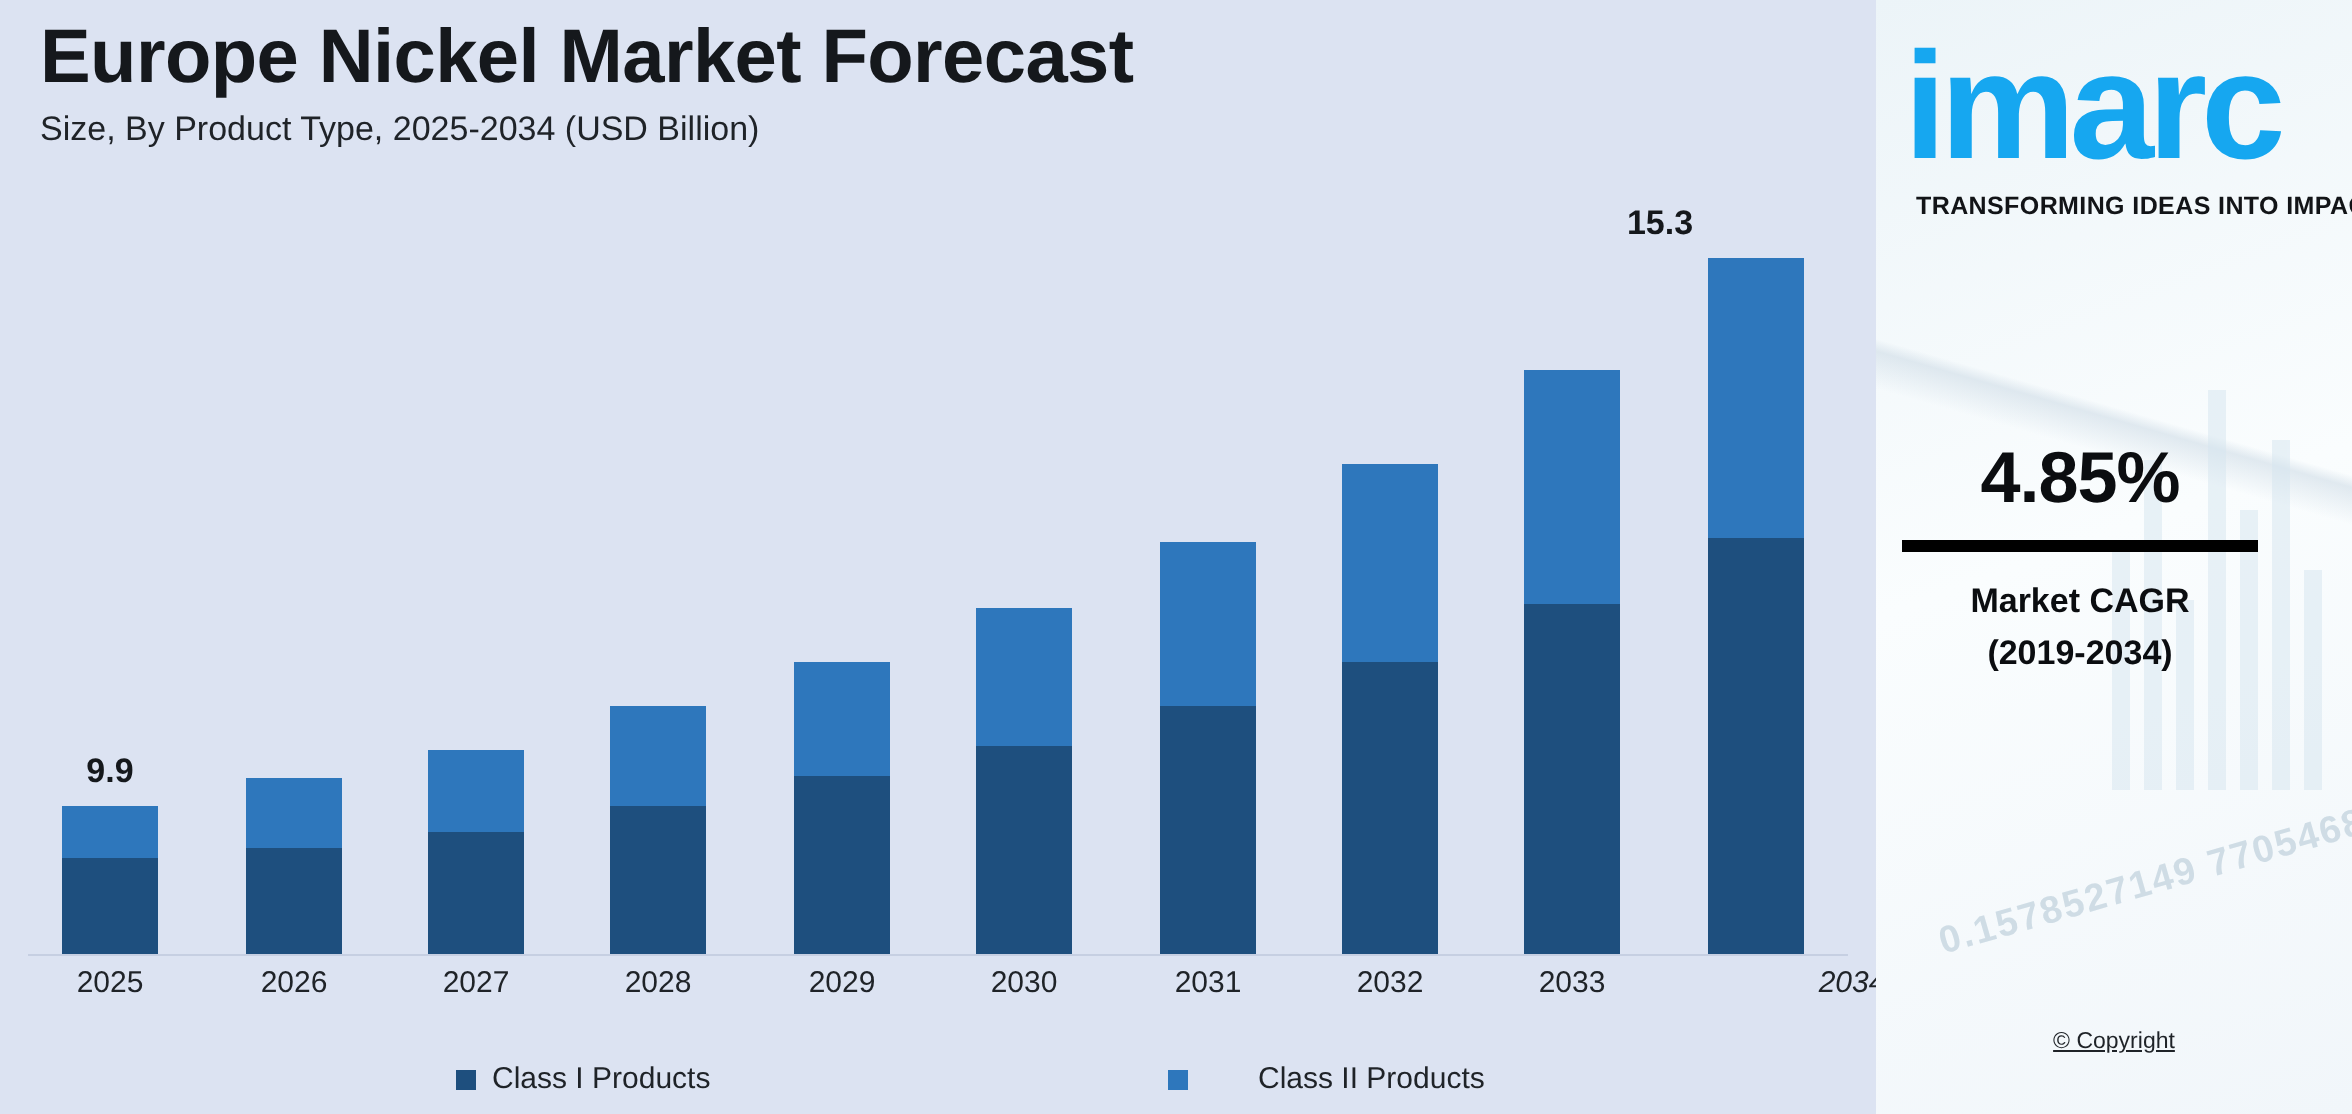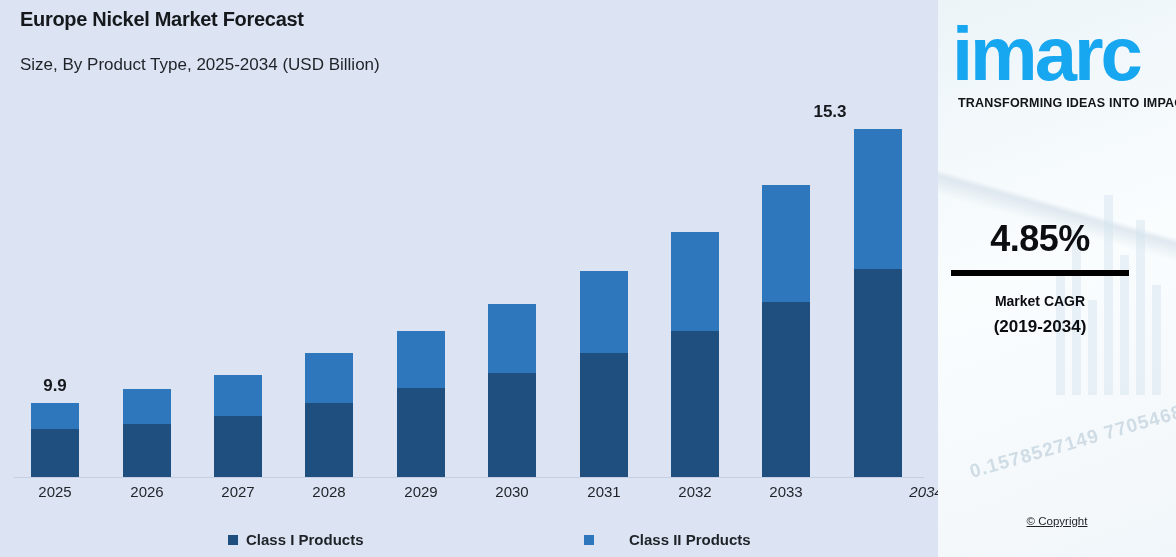--- a/index.html
+++ b/index.html
@@ -12,21 +12,21 @@
   }
 
   
   #chart-panel {
     position:absolute; left:0; top:0; width:938px; height:557px;
     background:#dce3f2;
   }
 
   #page-title {
     position:absolute; left:20px; top:8px;
-    font-size:20px; font-weight:bold; color:#15181c;
+    font-size:38px; font-weight:bold; color:#15181c;
     letter-spacing:-0.3px; white-space:nowrap;
   }
   #page-subtitle {
     position:absolute; left:20px; top:55px;
     font-size:17px; font-weight:400; color:#1f2328;
     white-space:nowrap;
   }
 
   
   #plot {
@@ -52,21 +52,21 @@
     text-align:center; font-size:17px; font-weight:bold; color:#15181c;
   }
 
   .x-tick {
     position:absolute; top:483px; width:100px;
     text-align:center; font-size:15px; color:#1f2328;
   }
 
   
   #legend {
-    position:absolute; left:0; top:528px; width:938px; height:29px;font-weight:bold;
+    position:absolute; left:0; top:528px; width:938px; height:29px;
   }
   .legend-item {
     position:absolute; display:flex; align-items:center; gap:8px;
     font-size:15px; color:#1f2328; white-space:nowrap;
   }
   .legend-swatch { width:10px; height:10px; display:inline-block; }
 
   
   #brand-panel {
     position:absolute; left:938px; top:0; width:238px; height:557px;
@@ -111,21 +111,21 @@
   #cagr-block {
     position:absolute; left:0; top:218px; width:204px; text-align:center;
   }
   #cagr-value {
     font-size:36px; font-weight:bold; color:#0b0d10; letter-spacing:-0.5px;
   }
   #cagr-rule {
     width:178px; height:6px; background:#000; margin:10px auto 12px auto;
   }
   #cagr-label {
-    font-size:14px; font-weight:bold; color:#0b0d10; line-height:26px;
+    font-size:17px; font-weight:bold; color:#0b0d10; line-height:26px;
   }
   #cagr-period {
     font-size:17px; font-weight:bold; color:#0b0d10; line-height:26px;
   }
 
   #copyright {
     position:absolute; left:0; top:513px; width:238px; text-align:center;
     font-size:11.5px; color:#1f2328; line-height:16px;text-decoration:underline;
   }
 </style>

